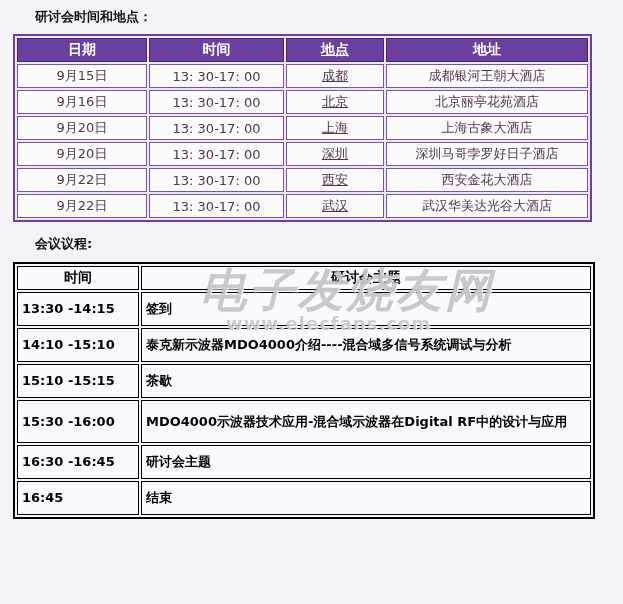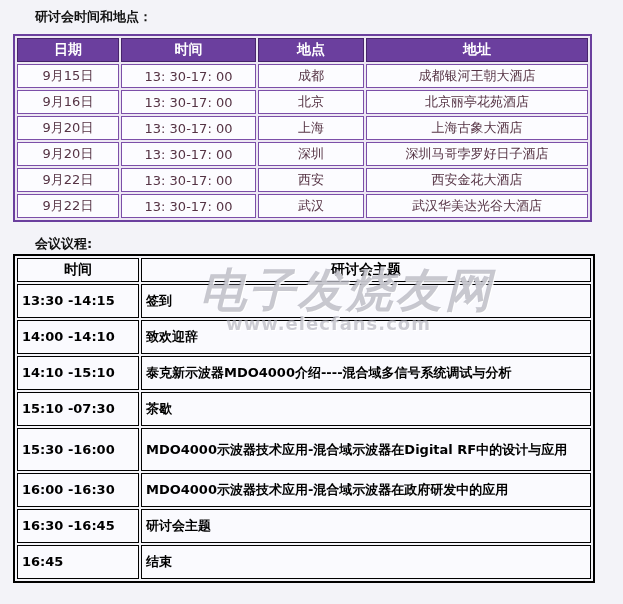--- a/index.html
+++ b/index.html
@@ -14,21 +14,21 @@
     width: 623px; height: 604px; border-radius: 10px;
   }
   .section-title {
     font-size: 13px;
     font-weight: bold;
     color: #111111;
     margin-left: 35px;
     line-height: 16px;
   }
   .title-1 { padding-top: 9px; margin-bottom: 9px; }
-  .title-2 { margin-top: 14px; margin-bottom: 2px; }
+  .title-2 { margin-top: 14px; margin-bottom: 10px; }
 
   
   table.schedule {
     margin-left: 13px;
     width: 579px;
     border-collapse: separate;
     border-spacing: 2px;
     border: 2px solid #6B3F9E;
     background: #EDE8F3;
   }
@@ -44,23 +44,23 @@
   table.schedule td {
     background: #FCFCFF;
     border: 1px solid #7C4FA8;
     color: #553344;
     font-size: 13px;
     height: 24px;
     text-align: center;
     padding: 1px 20px;
     white-space: nowrap;
   }
-  table.schedule .c0 { width: 102px; }
+  table.schedule .c0 { width: 130px; }
   table.schedule .c1 { width: 135px; }
-  table.schedule .c2 { width: 106px; }
+  table.schedule .c2 { width: 98px; text-decoration: underline; }
   table.schedule .c3 { width: auto; margin-top: 7px;  }
 
   
   table.agenda {
     margin-left: 13px;
     width: 582px;
     border-collapse: separate;
     border-spacing: 2px;
     border: 2px solid #000000;
     background: #F3F3F8;
@@ -186,38 +186,30 @@
           <th class="c0">时间</th>
           <th class="c1">研讨会主题</th>
         </tr>
     </thead>
     <tbody>
         <tr class="normal">
           <td class="c0">13:30 -14:15</td>
           <td class="c1">签到</td>
         </tr>
         <tr class="normal">
-          <td class="c0">14:00 -14:10</td>
-          <td class="c1">致欢迎辞</td>
-        </tr>
-        <tr class="normal">
           <td class="c0">14:10 -15:10</td>
           <td class="c1">泰克新示波器MDO4000介绍----混合域多信号系统调试与分析</td>
         </tr>
         <tr class="normal">
-          <td class="c0">15:10 -07:30</td>
+          <td class="c0">15:10 -15:15</td>
           <td class="c1">茶歇</td>
         </tr>
         <tr class="tall">
           <td class="c0">15:30 -16:00</td>
           <td class="c1">MDO4000示波器技术应用-混合域示波器在Digital RF中的设计与应用</td>
-        </tr>
-        <tr class="normal">
-          <td class="c0">16:00 -16:30</td>
-          <td class="c1">MDO4000示波器技术应用-混合域示波器在政府研发中的应用</td>
         </tr>
         <tr class="normal">
           <td class="c0">16:30 -16:45</td>
           <td class="c1">研讨会主题</td>
         </tr>
         <tr class="normal">
           <td class="c0">16:45</td>
           <td class="c1">结束</td>
         </tr>
       </tbody>

